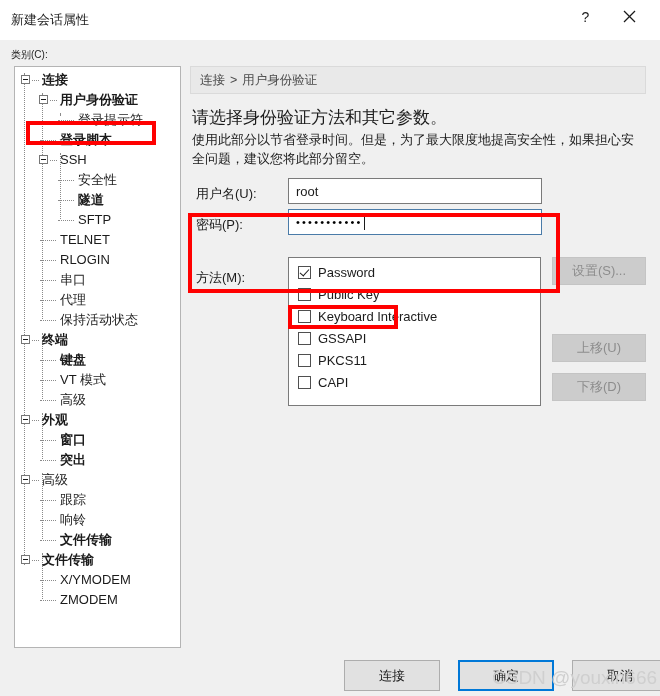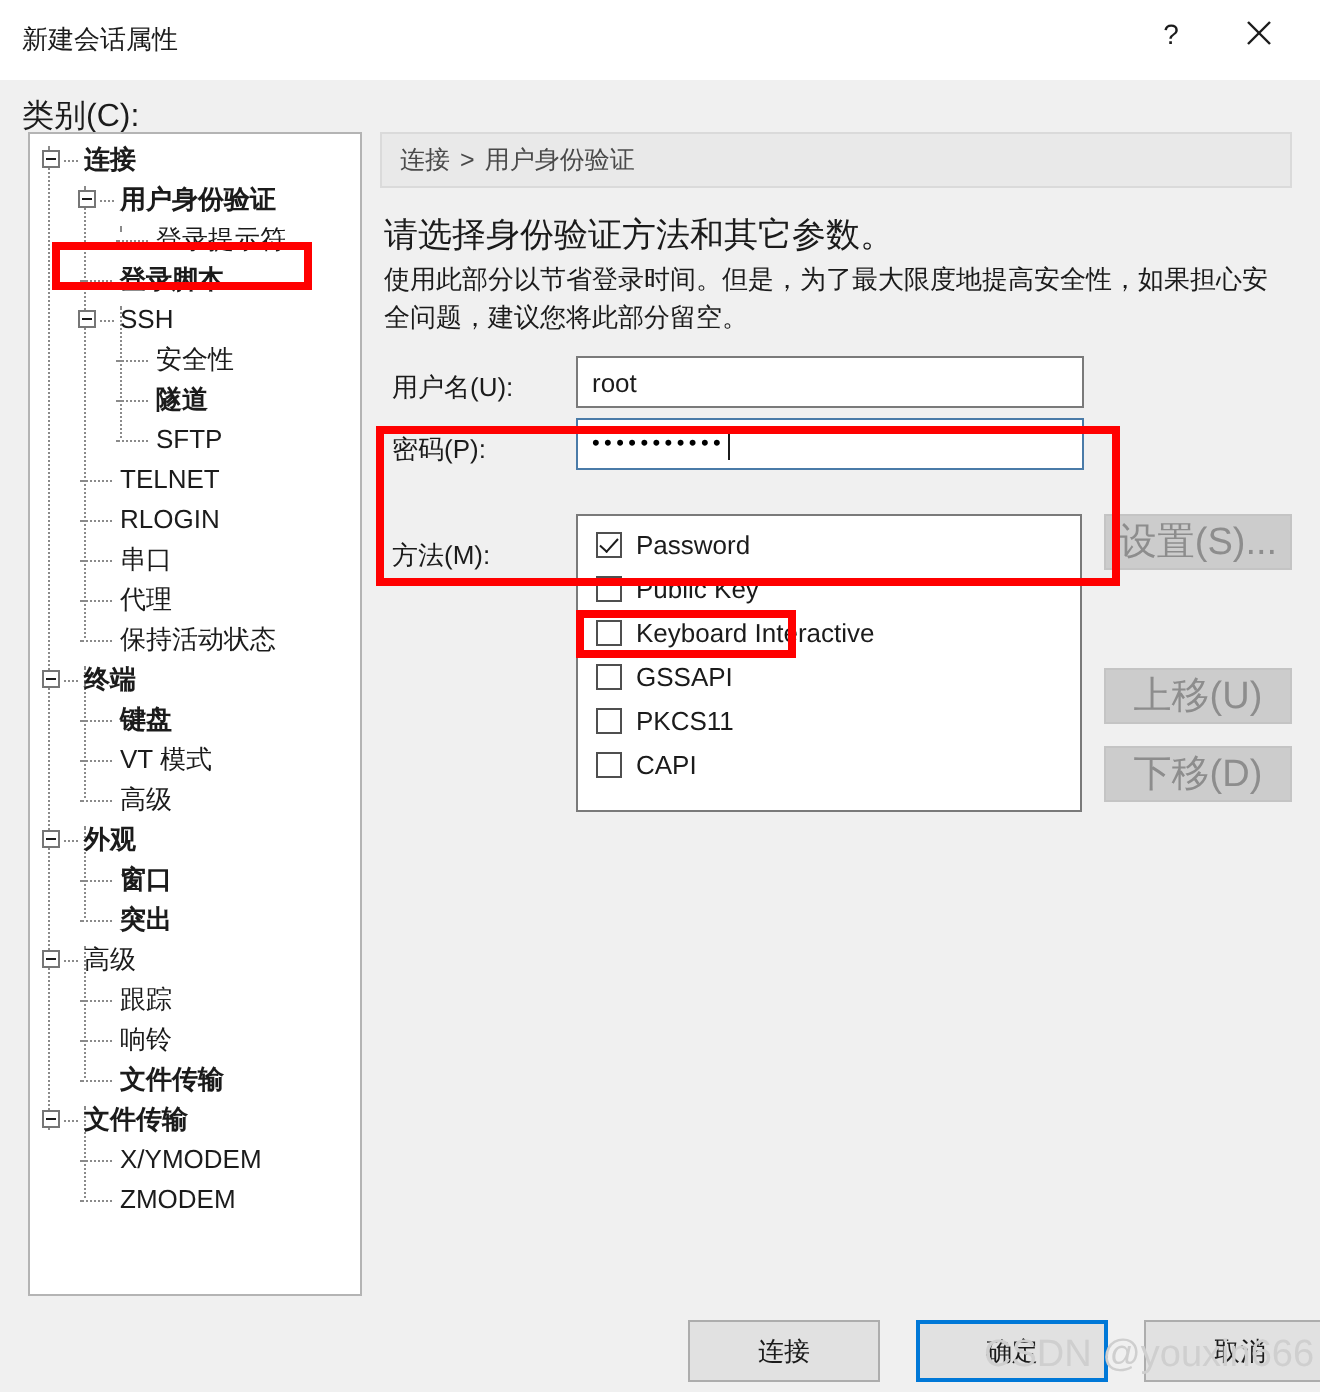--- a/index.html
+++ b/index.html
@@ -36,21 +36,21 @@
   .tb-close svg { display:block; }
 
   
   .body-area {
     position: absolute; left: 0; top: 40px;
     width: 660px; height: 616px;
     background: #f0f0f0;
   }
   .cat-label {
     position: absolute; left: 11px; top: 8px;
-    font-size: 16px; color: #1b1b1b;
+    font-size: 10px; color: #1b1b1b;
   }
 
   
   .tree {
     position: absolute; left: 14px; top: 26px;
     width: 167px; height: 582px;
     background: #ffffff;
     border: 1px solid #b4b4b4;
     overflow: hidden;
   }
@@ -164,21 +164,21 @@
     border-width: 0 1.6px 1.6px 0;
     transform: rotate(42deg);
   }
 
   .side-btn {
     position: absolute; left: 362px;
     width: 94px; height: 28px;
     background: #cccccc;
     border: 1px solid #c4c4c4;
     color: #8d8d8d;
-    font-size: 19px;
+    font-size: 13px;
     display: flex; align-items: center; justify-content: center;
     font-family: "Liberation Sans", sans-serif;
   }
   .btn-set { top: 191px; }
   .btn-up { top: 268px; }
   .btn-down { top: 307px; }
 
   
   .footer {
     position: absolute; left: 0; top: 656px;

